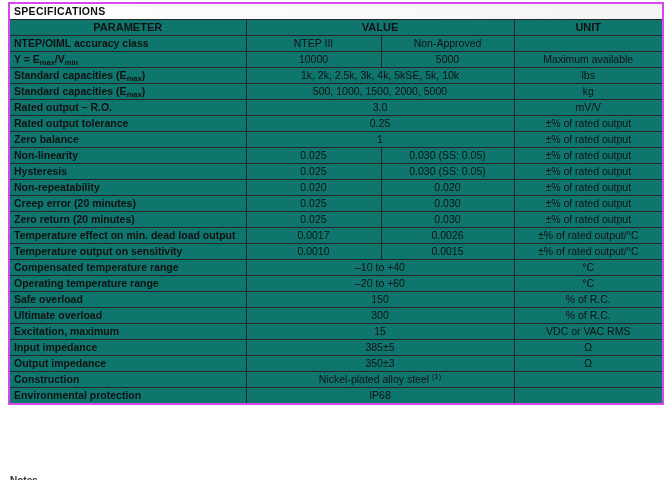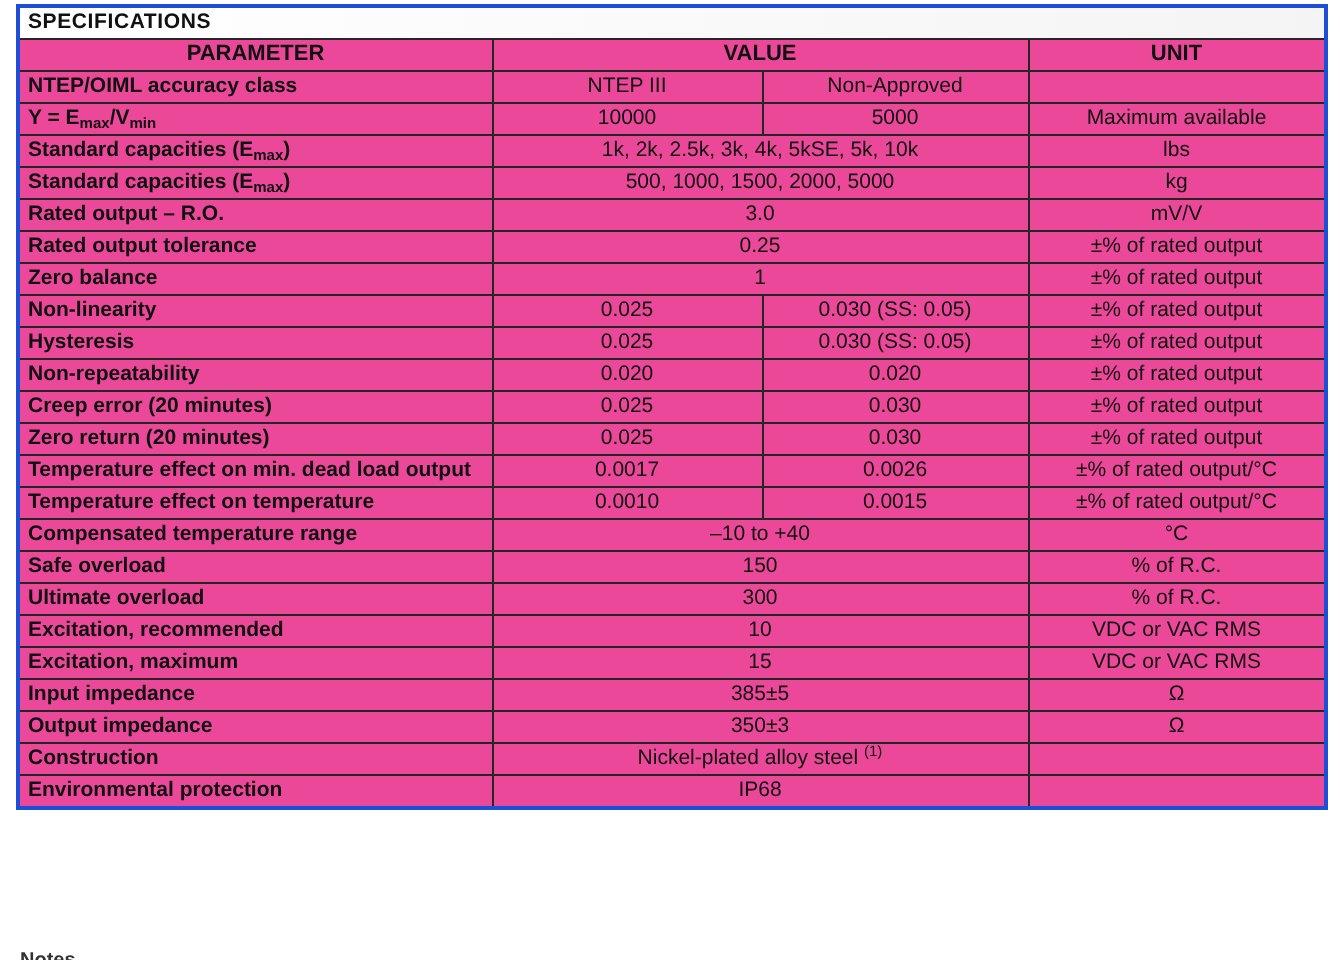--- a/index.html
+++ b/index.html
@@ -10,22 +10,22 @@
     font-family: "Liberation Sans", sans-serif;
     color: #111;
     position: relative;
   }
   table.spec {
     position: absolute;
     left: 8px; top: 2px;
     width: 654px;
     border-collapse: collapse;
     table-layout: fixed;
-    border: 2px solid #1d4ed8;
-    background: #ec4899;
+    border: 2px solid #d946ef;
+    background: #0f766e;
   }
   table.spec td, table.spec th {
     border: 1px solid #262626;
     overflow: hidden;
   }
   .title-cell {
     font-size: 13.5px;
     font-weight: bold;
     text-align: left;
     padding: 2px 4px 1px 4px;
@@ -155,44 +155,44 @@
         <td class="val">0.030</td>
         <td class="unit">±% of rated output</td>
       </tr>
       <tr>
         <td class="param">Temperature effect on min. dead load output</td>
         <td class="val">0.0017</td>
         <td class="val">0.0026</td>
         <td class="unit">±% of rated output/°C</td>
       </tr>
       <tr>
-        <td class="param">Temperature effect on temperature</td>
+        <td class="param">Temperature output on sensitivity</td>
         <td class="val">0.0010</td>
         <td class="val">0.0015</td>
         <td class="unit">±% of rated output/°C</td>
       </tr>
       <tr>
         <td class="param">Compensated temperature range</td>
         <td class="val" colspan="2">–10 to +40</td>
         <td class="unit">°C</td>
       </tr>
       <tr>
+        <td class="param">Operating temperature range</td>
+        <td class="val" colspan="2">–20 to +60</td>
+        <td class="unit">°C</td>
+      </tr>
+      <tr>
         <td class="param">Safe overload</td>
         <td class="val" colspan="2">150</td>
         <td class="unit">% of R.C.</td>
       </tr>
       <tr>
         <td class="param">Ultimate overload</td>
         <td class="val" colspan="2">300</td>
         <td class="unit">% of R.C.</td>
-      </tr>
-      <tr>
-        <td class="param">Excitation, recommended</td>
-        <td class="val" colspan="2">10</td>
-        <td class="unit">VDC or VAC RMS</td>
       </tr>
       <tr>
         <td class="param">Excitation, maximum</td>
         <td class="val" colspan="2">15</td>
         <td class="unit">VDC or VAC RMS</td>
       </tr>
       <tr>
         <td class="param">Input impedance</td>
         <td class="val" colspan="2">385±5</td>
         <td class="unit">Ω</td>

